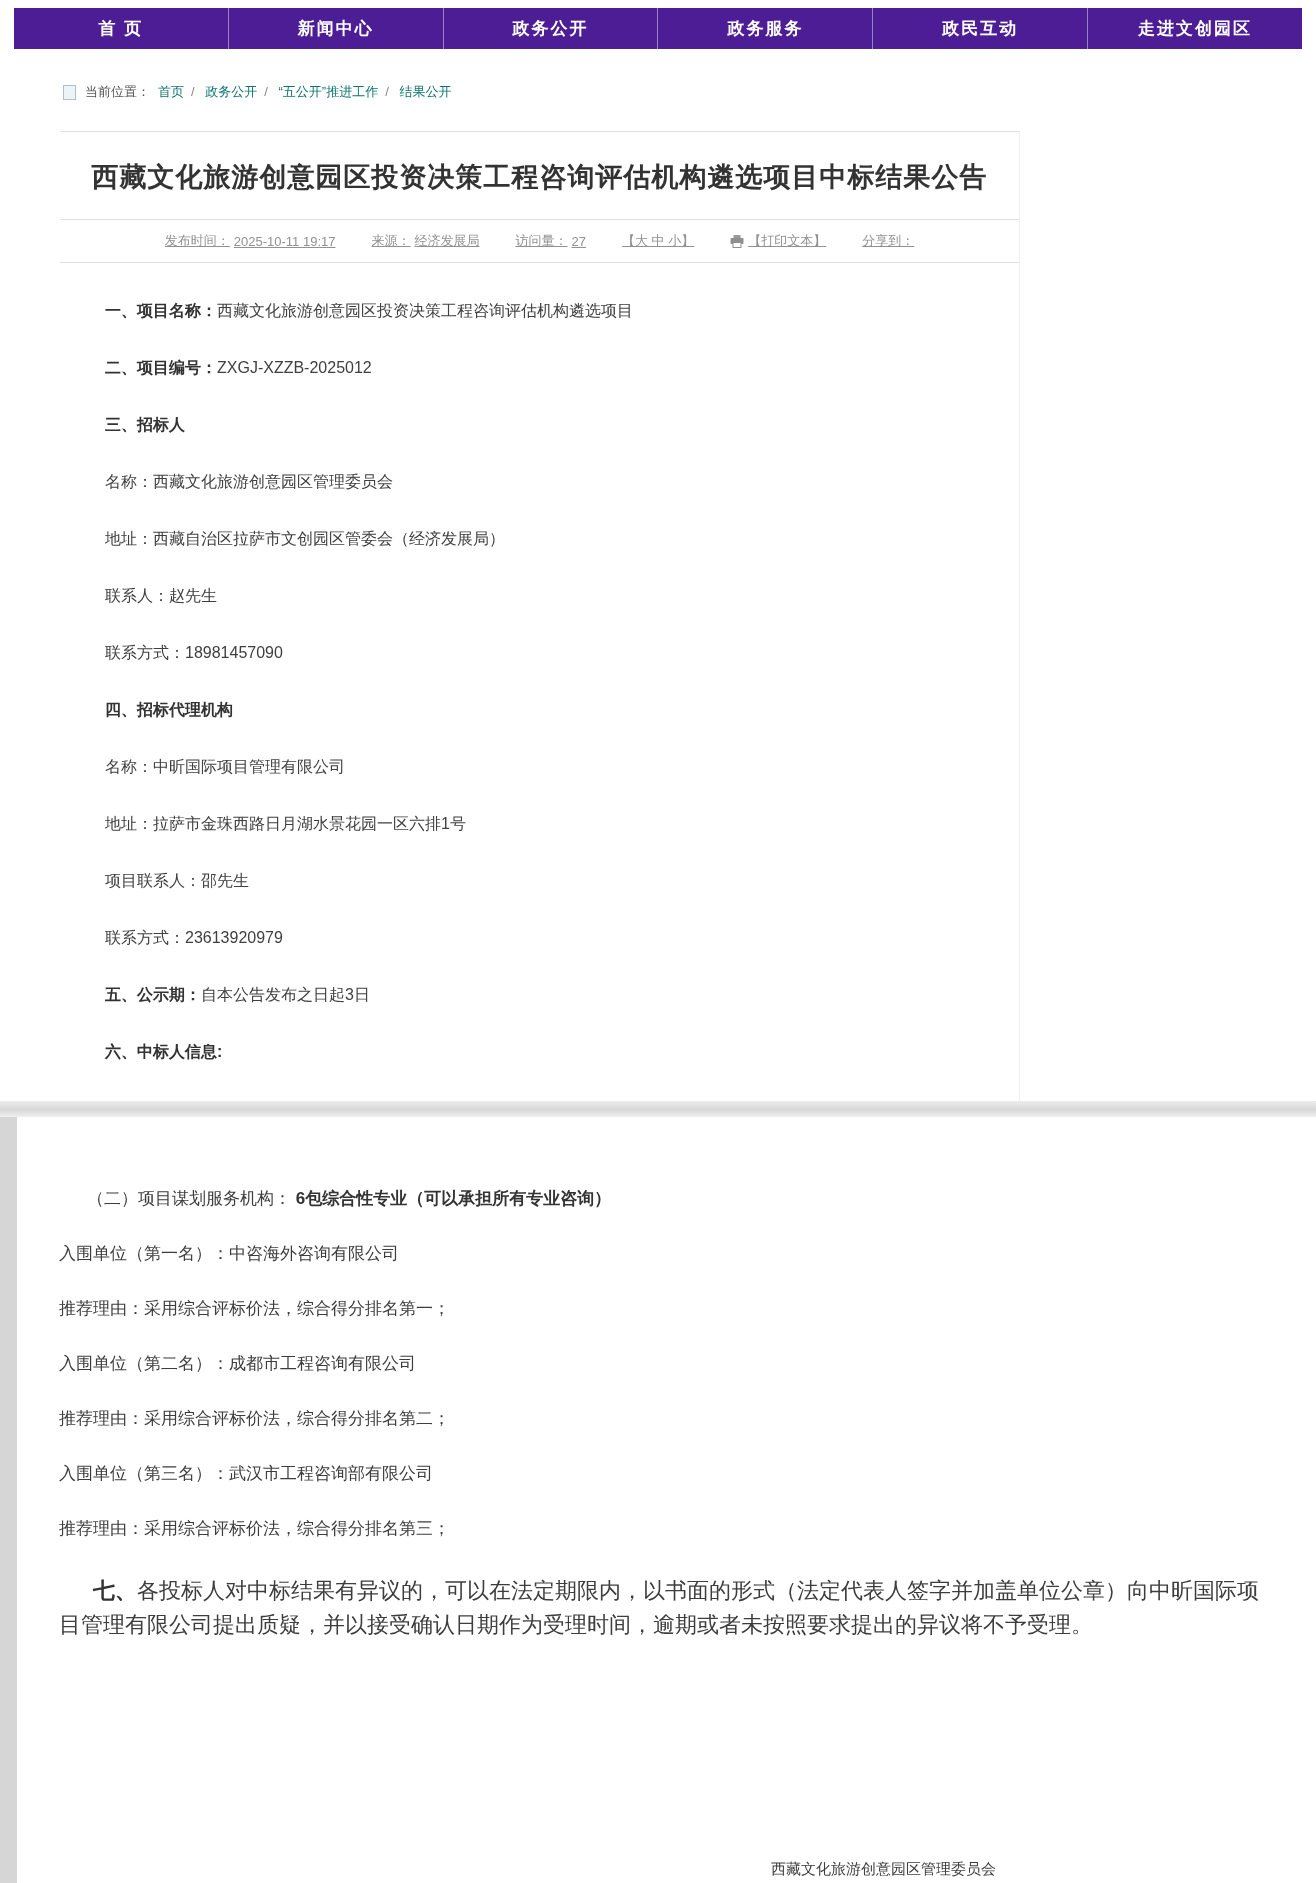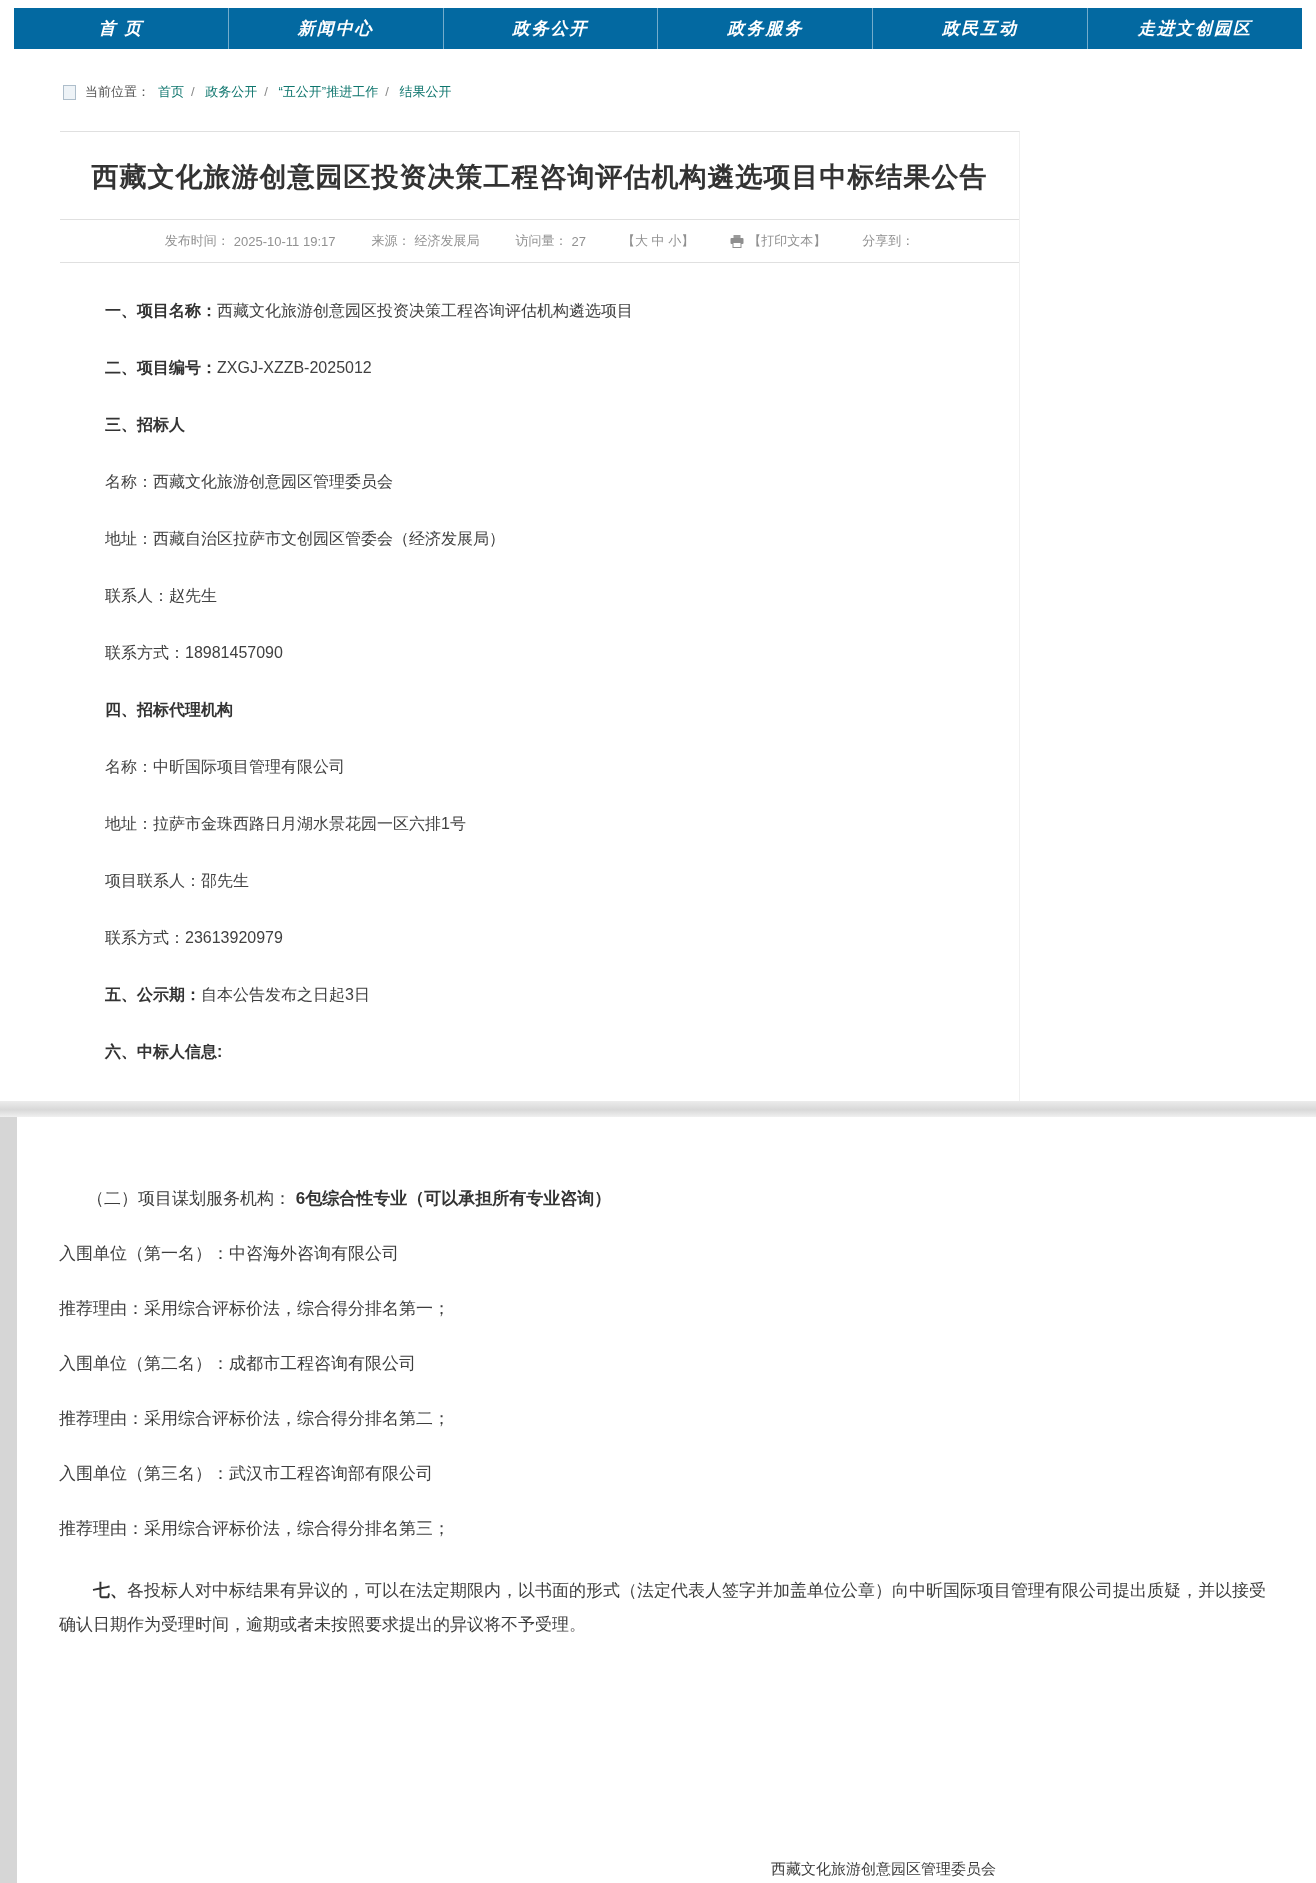--- a/index.html
+++ b/index.html
@@ -1,55 +1,55 @@
 <!DOCTYPE html>
 <html><head>
 <meta charset="utf-8">
 <style>
   html,body{margin:0;padding:0;background:#ffffff;}
   body{font-family:"Liberation Sans","DejaVu Sans",sans-serif;}
   .page{width:1316px;min-height:1883px;background:#ffffff;position:relative;overflow:hidden;}
 
   
-  .mainnav{margin:8px 14px 0;height:41px;display:flex;background:#0369a1;font-style:italic;}
+  .mainnav{margin:8px 14px 0;height:41px;display:flex;background:#4c1d95;}
   .nav-item{flex:1;color:#ffffff;font-size:17px;font-weight:bold;text-align:center;
     line-height:41px;text-decoration:none;border-right:1px solid rgba(255,255,255,.45);
     letter-spacing:2px;cursor:pointer;}
   .nav-item:last-child{border-right:none;}
 
   
   .breadcrumb{margin:16px 14px;padding:18px 0 14px 49px;font-size:13px;color:#555;
     display:flex;align-items:center;}
   .bc-icon{width:11px;height:13px;border:1px solid #aebecb;background:#eef3f7;
     display:inline-block;margin-right:9px;}
   .bc-label{margin-right:8px;color:#555;}
   .crumb{color:#0f766e;text-decoration:none;cursor:pointer;}
   .sep{margin:0 7px;color:#888;}
 
   
   .card1{margin:0 296px 0 60px;border-top:1px solid #e0e0e0;border-right:1px solid #f0f0f0;}
   .title{margin:0;padding:27px 30px 24px;text-align:center;font-size:27px;color:#333;
     border-bottom:1px solid #e0e0e0;letter-spacing:1px;font-weight:bold;}
   .meta{display:flex;justify-content:center;align-items:center;gap:36px;
-    padding:12px 0;border-bottom:1px solid #e0e0e0;font-size:13px;color:#919191;}
+    padding:12px 0;border-bottom:1px solid #e0e0e0;font-size:13px;color:#919191;text-decoration:underline;}
   .meta-item{display:inline-flex;align-items:center;gap:4px;white-space:nowrap;}
   .meta-action{cursor:pointer;}
   .body1{padding:38px 10px 2px 45px;}
   .line{margin:0 0 37px;font-size:16px;color:#404040;line-height:20px;}
   .b{font-weight:bold;color:#333;}
 
   
   .stitch{height:16px;background:linear-gradient(180deg,#ececec,#d8d8d8 55%,#f0f0f0);}
 
   
   .card2wrap{background:#d6d6d6;padding-left:17px;}
   .card2{background:#ffffff;padding:54px 20px 6px 42px;color:#3d3d3d;}
   .card2 .line{font-size:17px;margin:18px 0 35px;color:#3d3d3d;}
   .indent{padding-left:28px;}
-  .objection{margin:16px 0 16px;font-size:17px;color:#3d3d3d;line-height:34px;
+  .objection{margin:16px 0 16px;font-size:22px;color:#3d3d3d;line-height:34px;
     text-indent:34px;padding-right:18px;}
   .sig{margin-top:218px;text-align:right;padding-right:300px;font-size:15px;color:#3d3d3d;}
   .sigdate{margin-top:46px;margin-bottom:10px;text-align:right;padding-right:306px;
     font-size:15px;color:#3d3d3d;}
 </style>
 </head>
 <body>
 
 <div class="page">
 

